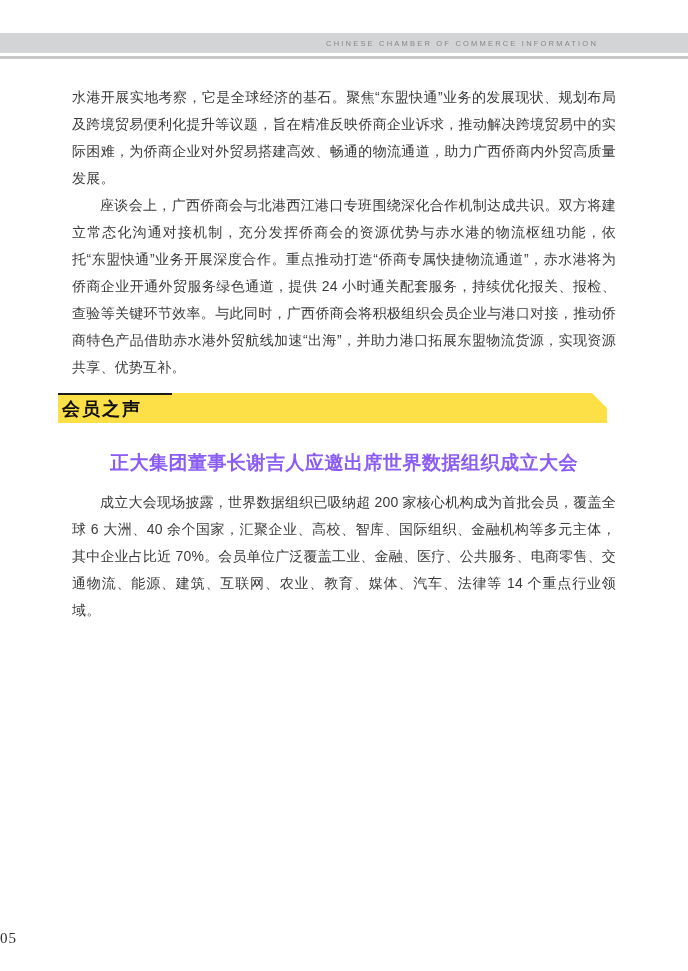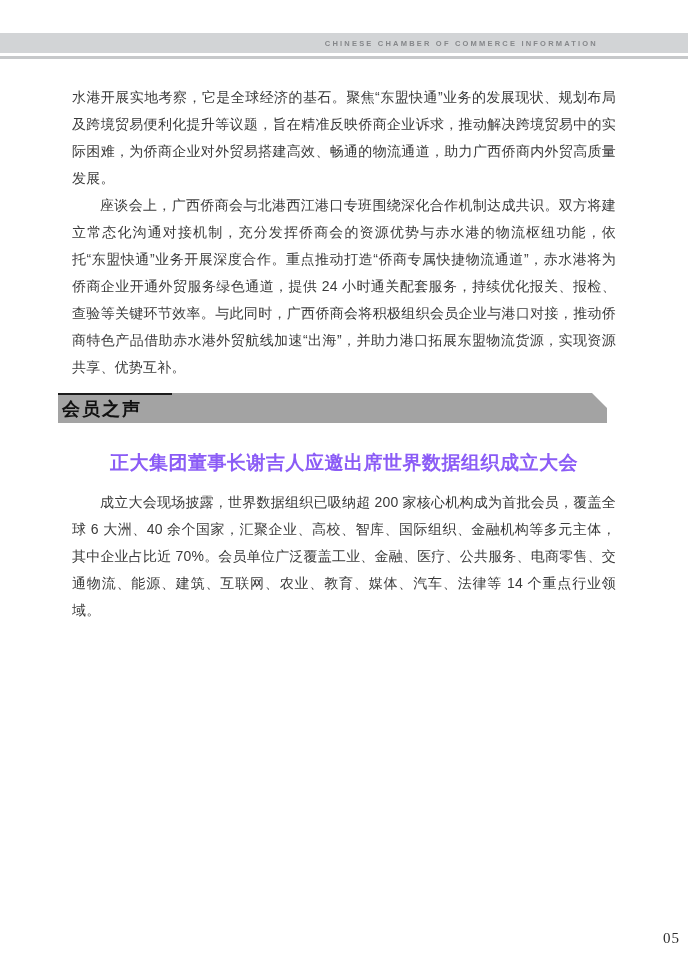--- a/index.html
+++ b/index.html
@@ -6,54 +6,54 @@
   body{
     width:688px;height:971px;position:relative;background:#ffffff;
     font-family:"Liberation Sans",sans-serif;overflow:hidden;
   }
   .masthead-bar{
     position:absolute;top:33px;left:0;width:688px;height:20px;
     background:#d2d4d6;display:flex;align-items:center;justify-content:flex-end;
     box-sizing:border-box;padding-right:90px;
   }
   .masthead-text{
-    font-size:7.5px;font-weight:bold;letter-spacing:2.2px;color:#85878a;
+    font-size:7.5px;font-weight:normal;letter-spacing:2.2px;color:#85878a;
     white-space:nowrap;
   }
   .masthead-rule{
     position:absolute;top:56px;left:0;width:688px;height:3px;background:#c6c8ca;
   }
   .content{
     position:absolute;top:84px;left:72px;width:544px;
   }
   .body-para{
     margin:0;font-size:14px;line-height:27px;color:#3a3a3a;
     text-align:justify;letter-spacing:0.2px;
   }
   .indent{text-indent:2em;}
   .section-bar{
     position:relative;margin-top:12px;margin-left:-14px;width:549px;height:30px;
-    background:#a3a3a3;
+    background:#fde047;
     clip-path:polygon(0 0, calc(100% - 15px) 0, 100% 15px, 100% 100%, 0 100%);
     text-align:center;
   }
   .section-overline{
     position:absolute;top:0;left:0;width:114px;height:2px;background:#1b1b1b;
   }
   .section-title{
     position:absolute;left:4px;top:1px;
     font-family:"Liberation Serif",serif;font-weight:bold;font-size:18px;
     letter-spacing:2px;color:#101010;line-height:30px;
   }
   .article-title{
     margin:27px 0 13px 0;text-align:center;
     font-size:19px;font-weight:bold;color:#8b5cf6;letter-spacing:0.5px;
   }
   .footer{
-    position:absolute;top:929px;left:15px;width:665px;text-align:right;
+    position:absolute;top:929px;left:0;width:665px;text-align:left;
   }
   .page-number{
     font-family:"Liberation Serif",serif;font-size:15px;color:#2e2e2e;
     letter-spacing:1px;
   }
 </style>
 </head>
 <body>
 
 <div class="masthead-bar">

